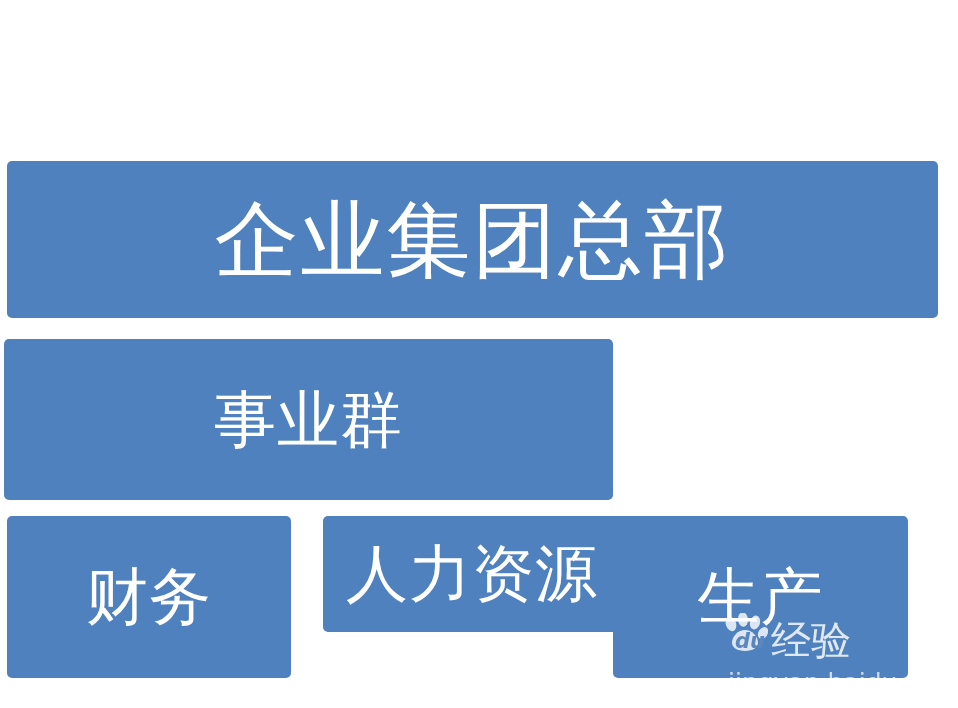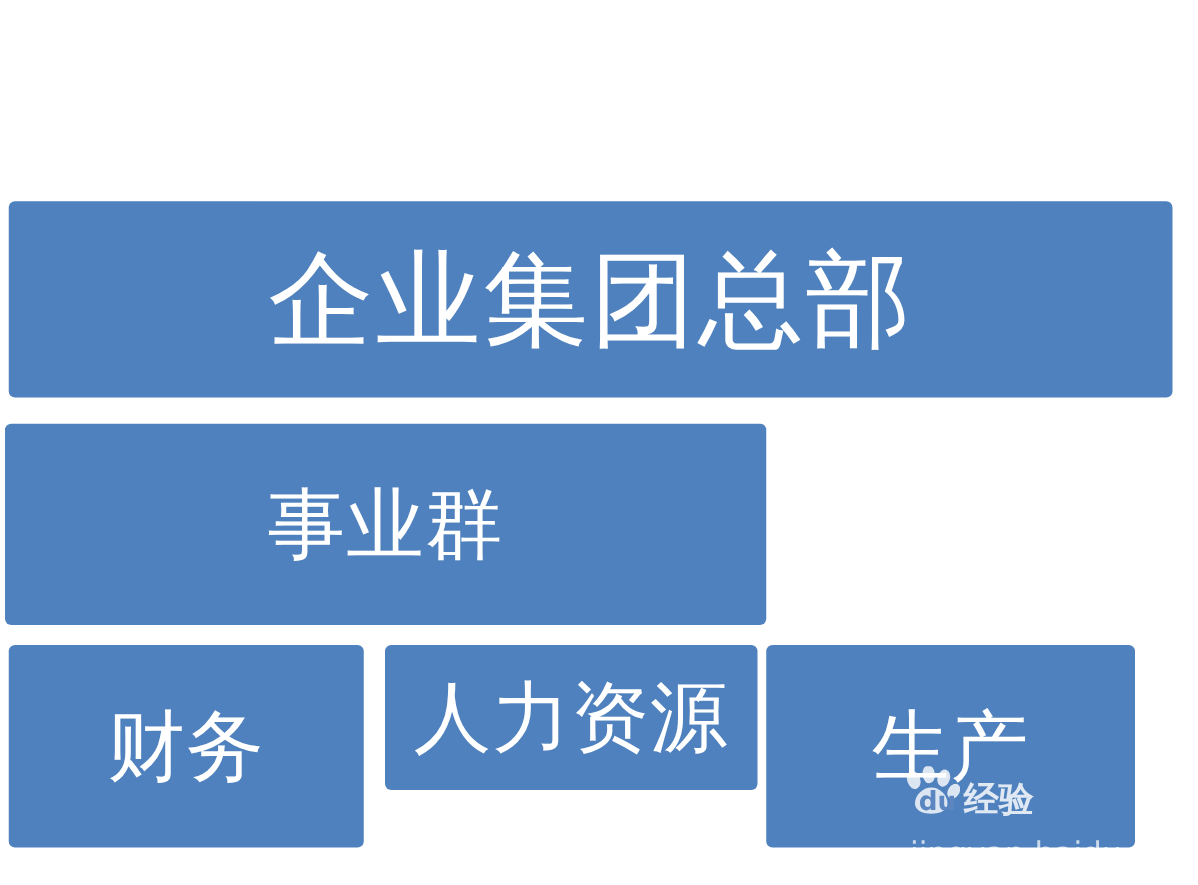--- a/index.html
+++ b/index.html
@@ -70,21 +70,21 @@
   }
   #node-business-group .node-label,
   #node-strategy .node-label { font-size: 62px; }
 
   
   #node-finance {
     left: 7px;   top: 516px;
     width: 284px; height: 162px;
   }
   #node-hr {
-    left: 308px; top: 516px;
+    left: 323px; top: 516px;
     width: 298px; height: 116px;
   }
   #node-production {
     left: 613px; top: 516px;
     width: 295px; height: 162px;
   }
   #node-finance .node-label,
   #node-hr .node-label,
   #node-production .node-label { font-size: 62px; }
 
@@ -111,25 +111,26 @@
     color: rgba(255,255,255,0.80);
     line-height: 1;
     letter-spacing: -1px;
   }
   #watermark .wm-paw {
     width: 46px;
     height: 46px;
     margin: 0 1px 0 -2px;
     position: relative;
     top: -4px;
+    font-style: italic;
   }
   #watermark .wm-jingyan {
     font-family: "DejaVu Sans", "Liberation Sans", sans-serif;
-    font-size: 28px;
-    font-weight: bold;
+    font-size: 40px;
+    font-weight: normal;
     color: rgba(255,255,255,0.82);
     line-height: 1;
     margin-left: 2px;
   }
   #watermark .wm-url {
     font-family: "DejaVu Sans", "Liberation Sans", sans-serif;
     font-size: 25px;
     color: rgba(255,255,255,0.72);
     line-height: 1;
     letter-spacing: 0px;

